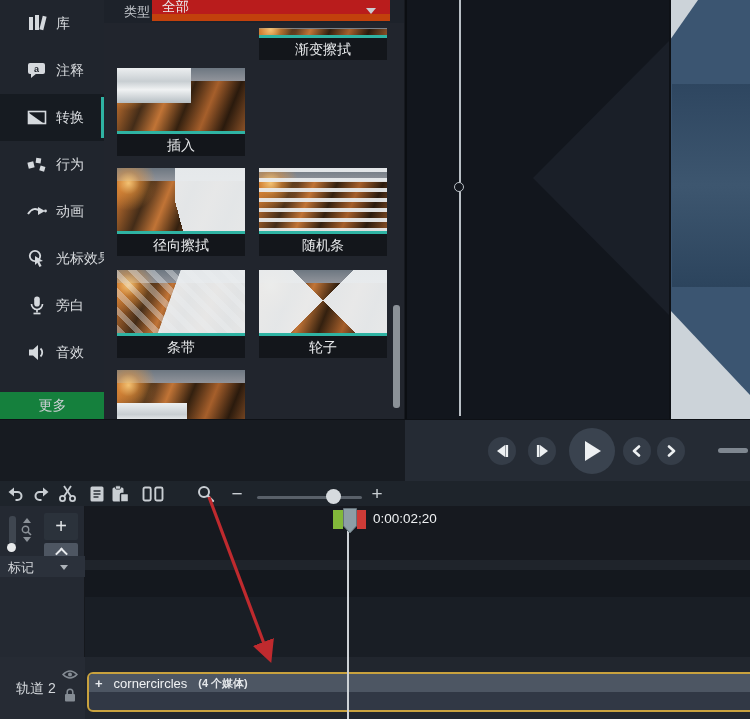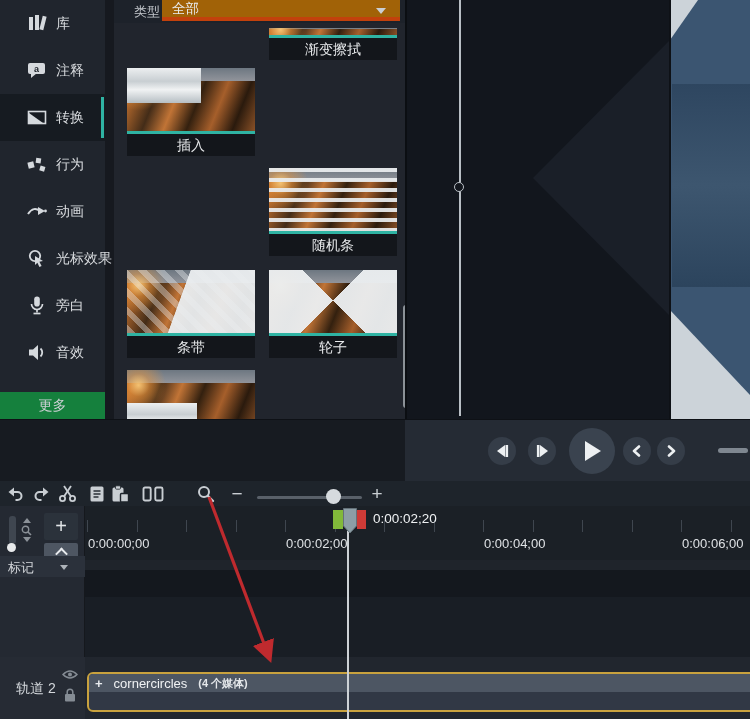--- a/index.html
+++ b/index.html
@@ -12,25 +12,25 @@
   
   .sidebar { position:absolute; left:0; top:0; width:105px; height:419px; background:#20252d; }
   .side-item { position:relative; height:47px; display:flex; align-items:center; padding-left:27px; gap:9px; cursor:pointer; }
   .side-item .lbl { font-size:14px; color:#d9dcdf; white-space:nowrap; }
   .side-item.sel { background:#161b21; }
   .side-item.sel::after { content:""; position:absolute; right:1px; top:3px; bottom:3px; width:3px; background:#2fb3a3; }
   .side-icon { width:20px; height:19px; flex:0 0 20px; }
   .more-bar { position:absolute; left:0; bottom:0; width:105px; height:27px; background:#15803d;
     display:flex; align-items:center; justify-content:center; font-size:14px; color:#ccd0d4; cursor:pointer; }
   
-  .panel { position:absolute; left:114px; top:0; width:300px; height:419px; background:#21252d; overflow:hidden; }
+  .panel { position:absolute; left:104px; top:0; width:300px; height:419px; background:#21252d; overflow:hidden; }
   .type-row { position:absolute; left:0; top:0; width:300px; height:23px; background:#1d222a; }
   .type-label { position:absolute; left:20px; top:3px; font-size:13px; color:#c3c7cc; }
-  .type-select { position:absolute; left:48px; top:0; width:238px; height:21px; background:#a16207;
-    border-bottom:4px solid #c2410c; display:flex; align-items:center; padding:0 10px; cursor:pointer; }
+  .type-select { position:absolute; left:48px; top:0; width:238px; height:21px; background:#b91c1c;
+    border-bottom:7px solid #c2410c; display:flex; align-items:center; padding:0 10px; cursor:pointer; }
   .type-select .val { font-size:13.5px; color:#e9ebee; }
   .caret-down { width:0; height:0; border-left:5px solid transparent; border-right:5px solid transparent; border-top:6px solid #c9ced3; position:absolute; right:14px; top:8px; }
   .card { position:absolute; width:128px; cursor:pointer; }
   .thumb { position:relative; width:128px; height:63px; overflow:hidden; background-color:#241a12;
     background-image:
       radial-gradient(circle at 9% 24%, rgba(248,199,118,.95) 0%, rgba(233,150,60,.5) 9%, rgba(0,0,0,0) 22%),
       linear-gradient(180deg,#6d7781 0%,#90939a 20%, rgba(0,0,0,0) 21%),
       linear-gradient(112deg,#b96c2e 8%,#432c18 26%,#c17436 40%,#33200f 55%,#a65f2b 70%,#2a1a0d 85%,#8a5127 100%);
   }
   .thumb.sliver { height:7px; }
@@ -193,20 +193,27 @@
     </div>
 
     <div class="card" style="left:13px; top:68px;">
       <div class="thumb">
           <div class="fx insert"></div>
         </div>
       <div class="thumb-line"></div>
       <div class="thumb-label">插入</div>
     </div>
 
+    <div class="card" style="left:13px; top:168px;">
+      <div class="thumb">
+          <div class="fx radial"></div>
+        </div>
+      <div class="thumb-line"></div>
+      <div class="thumb-label">径向擦拭</div>
+    </div>
     <div class="card" style="left:155px; top:168px;">
       <div class="thumb">
           <div class="fx bars"></div>
         </div>
       <div class="thumb-line"></div>
       <div class="thumb-label">随机条</div>
     </div>
 
     <div class="card" style="left:13px; top:270px;">
       <div class="thumb">
@@ -336,27 +343,20 @@
         <circle cx="7" cy="7" r="5" fill="none" stroke="#c9ced3" stroke-width="2"></circle>
         <line x1="11" y1="11" x2="16" y2="16" stroke="#c9ced3" stroke-width="2.4" stroke-linecap="round"></line>
       </svg>
     </div>
     <div class="tbtn tb-glyph" style="left:228px; width:18px; font-size:19px;">−</div>
     <div class="tbtn tb-glyph" style="left:368px; width:18px; font-size:19px;">+</div>
   </div>
   <div class="zoom-track"></div>
   <div class="zoom-knob"></div>
 
-  <div class="ruler">
-    <div class="ticks"></div>
-    <span class="rlabel" style="left:3px;">0:00:00;00</span>
-    <span class="rlabel" style="left:201px;">0:00:02;00</span>
-    <span class="rlabel" style="left:399px;">0:00:04;00</span>
-    <span class="rlabel" style="left:597px;">0:00:06;00</span>
-  </div>
 
   <div class="band" style="top:560px; height:10px; background:#1f242b;"></div>
   <div class="band" style="top:570px; height:27px; background:#14181e;"></div>
   <div class="band" style="top:597px; height:60px; background:#191e25;"></div>
   <div class="band" style="top:657px; height:62px; background:#21262e;"></div>
 
   <div class="gutter">
     <div class="mini-vtrack"></div>
     <div class="mini-dot"></div>
     <span class="tiny-caret-up"></span>

